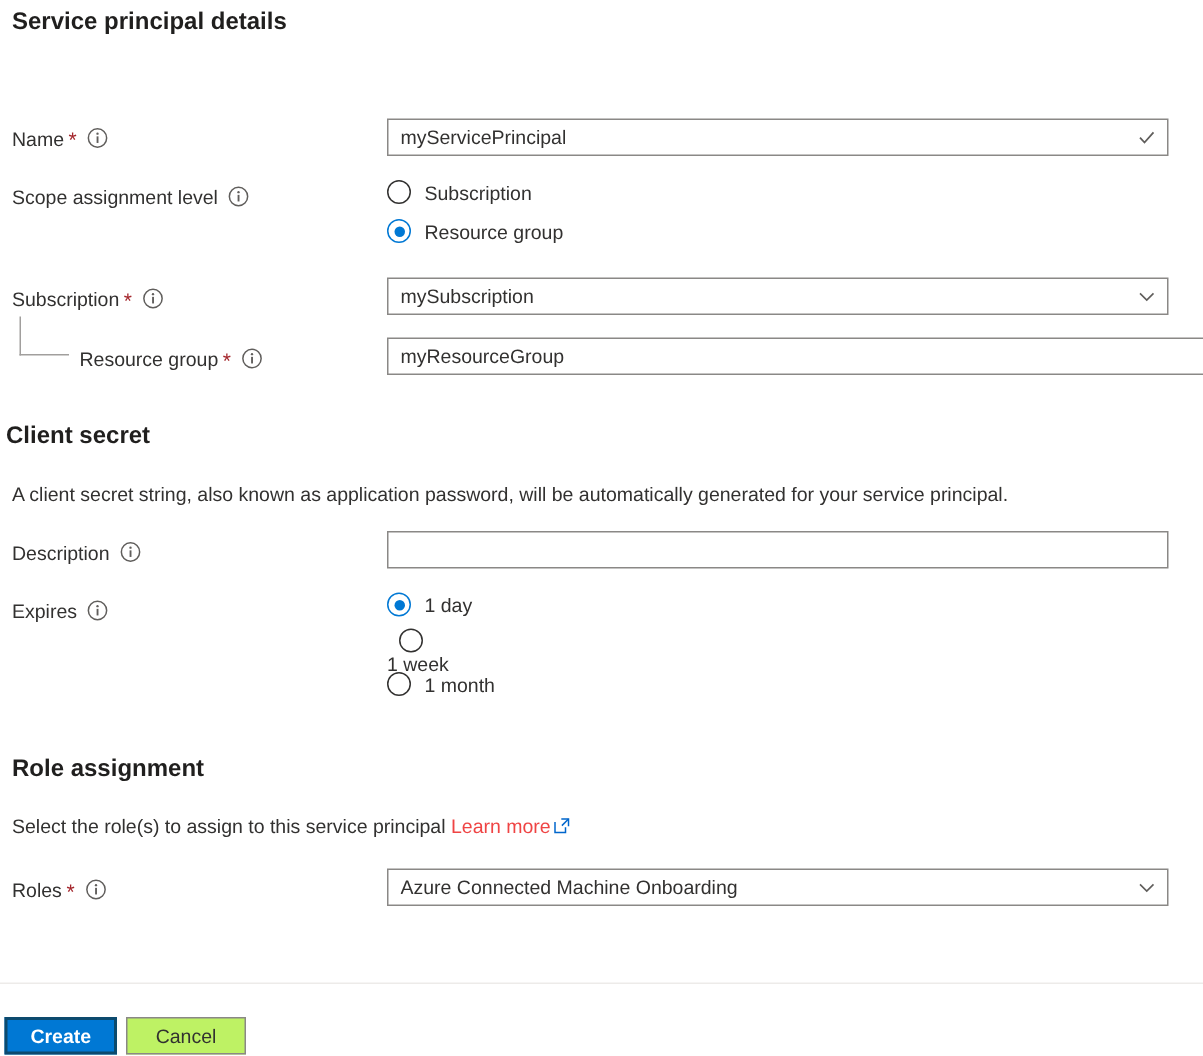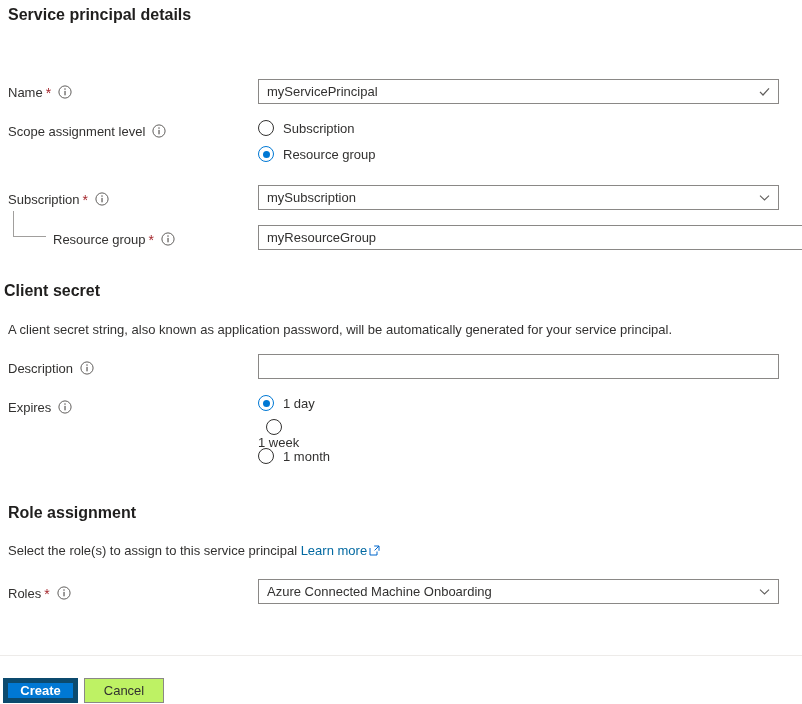--- a/index.html
+++ b/index.html
@@ -115,21 +115,21 @@
 
   
   .tree-connector {
     position: absolute;
     border-left: 1px solid #a19f9d;
     border-bottom: 1px solid #a19f9d;
   }
 
   
   .inline-link {
-    color: #0369a1;
+    color: #ef4444;
     text-decoration: none;
     cursor: pointer;
   }
   .ext-icon {
     display: inline-block;
     vertical-align: -1px;
     margin-left: 2px;
   }
 
   
@@ -146,21 +146,21 @@
     display: flex;
     align-items: center;
     justify-content: center;
     cursor: pointer;
     font-family: "Liberation Sans", sans-serif;
   }
   .btn-primary {
     background: #0078d4;
     color: #ffffff;
     font-weight: 700;
-    border: 5px solid #0c4a6e;
+    border: 2px solid #0c4a6e;
   }
   .btn-secondary {
     background: #bef264;
     color: #323130;
     border: 1px solid #8a8886;
   }
 </style>
 </head>
 <body>
 

